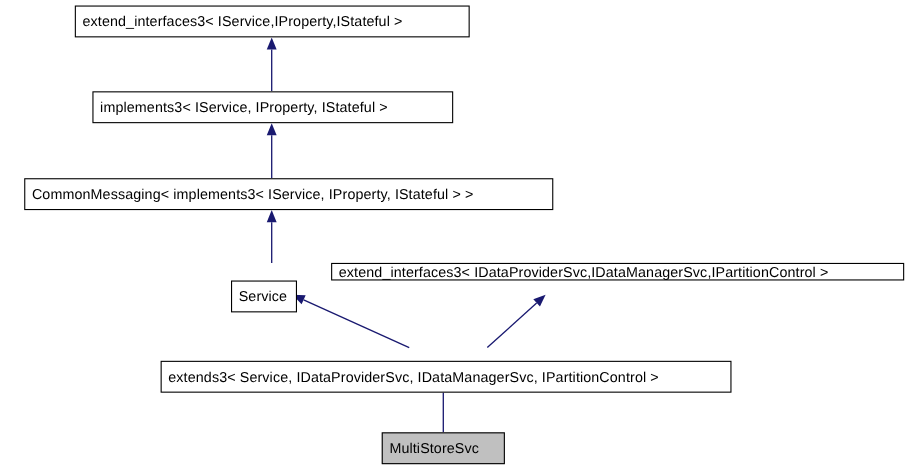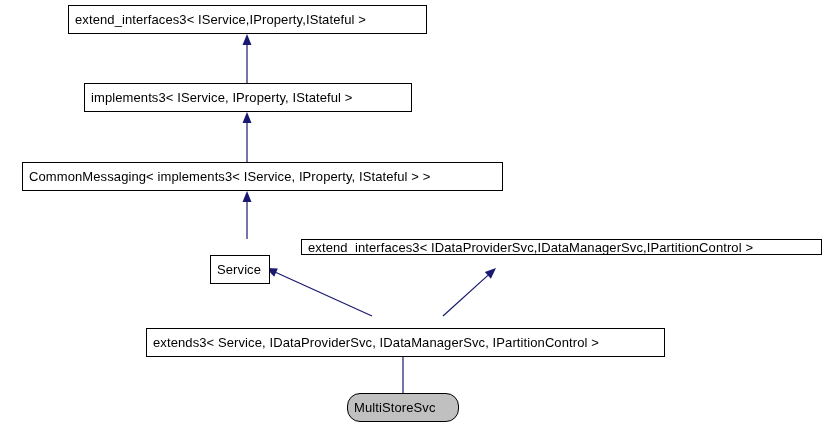--- a/index.html
+++ b/index.html
@@ -31,21 +31,20 @@
     align-items: center;
     justify-content: flex-start;
     white-space: nowrap;
     color: #000000;
     font-size: 13px;
     line-height: 1;
     letter-spacing: 0.1px;
   }
   .node.highlight {
     background: #c0c0c0;
-    border-radius: 13px;
   }
   .node-label {
     display: block;
     padding: 0 6px;
   }
 </style>
 </head>
 <body>
 
 <div id="diagram-root">

